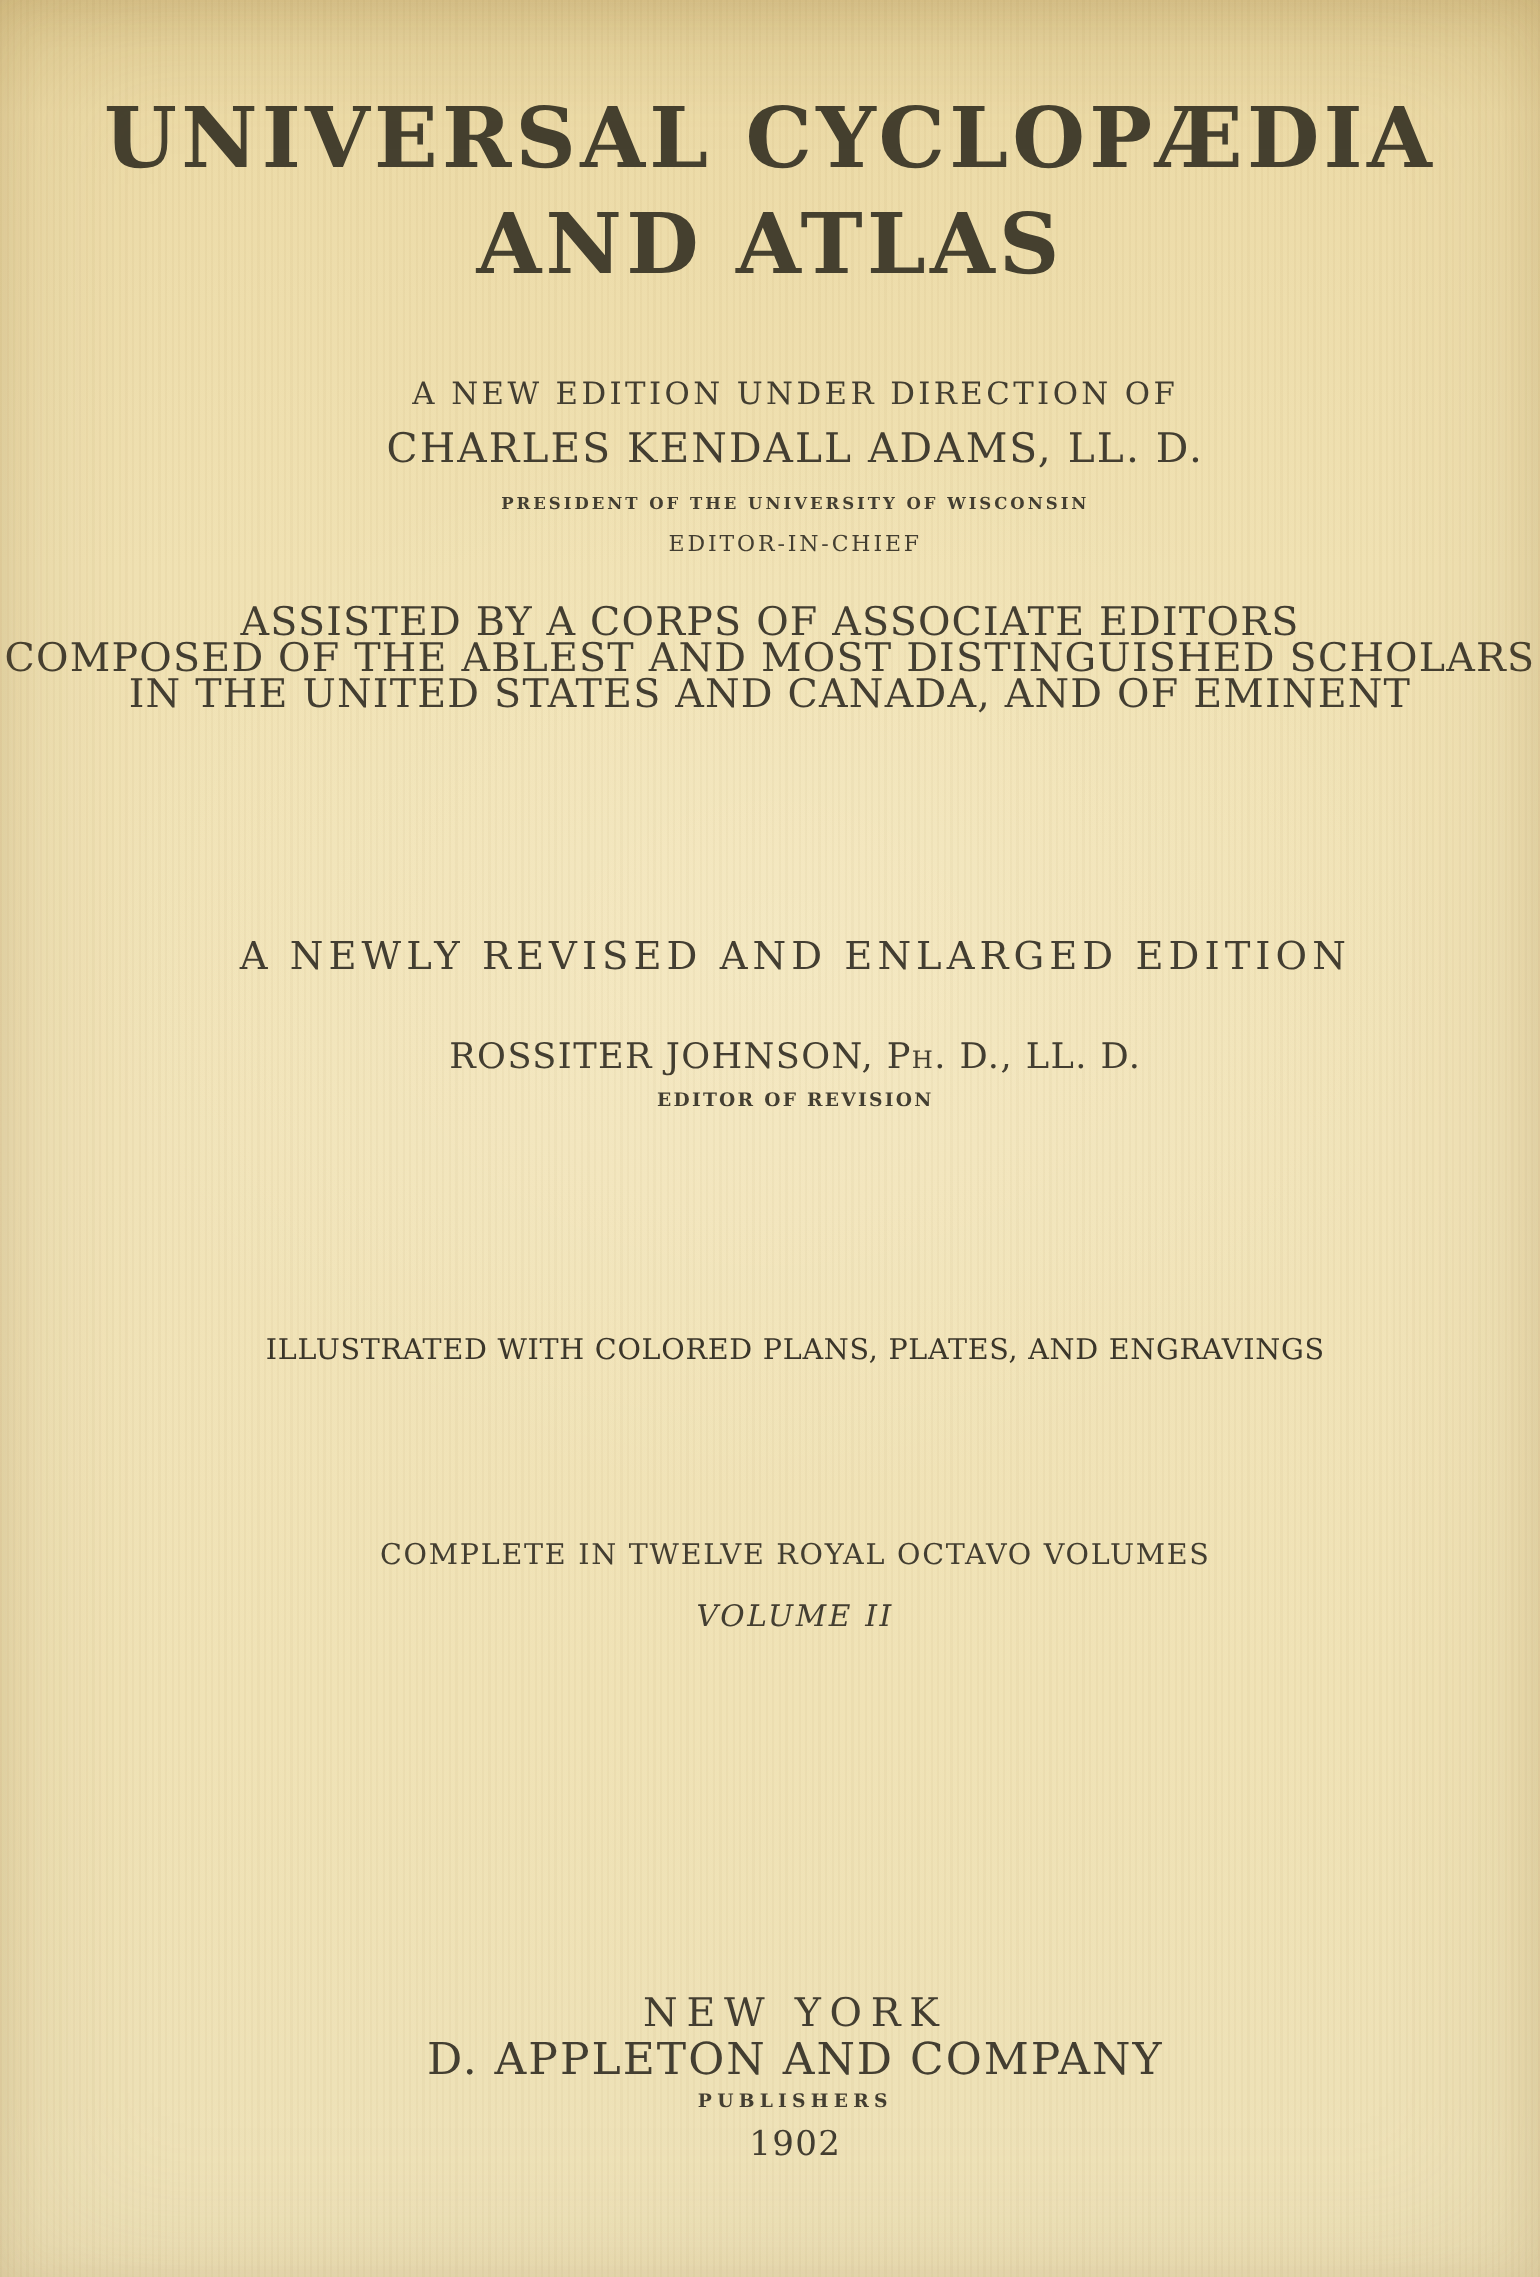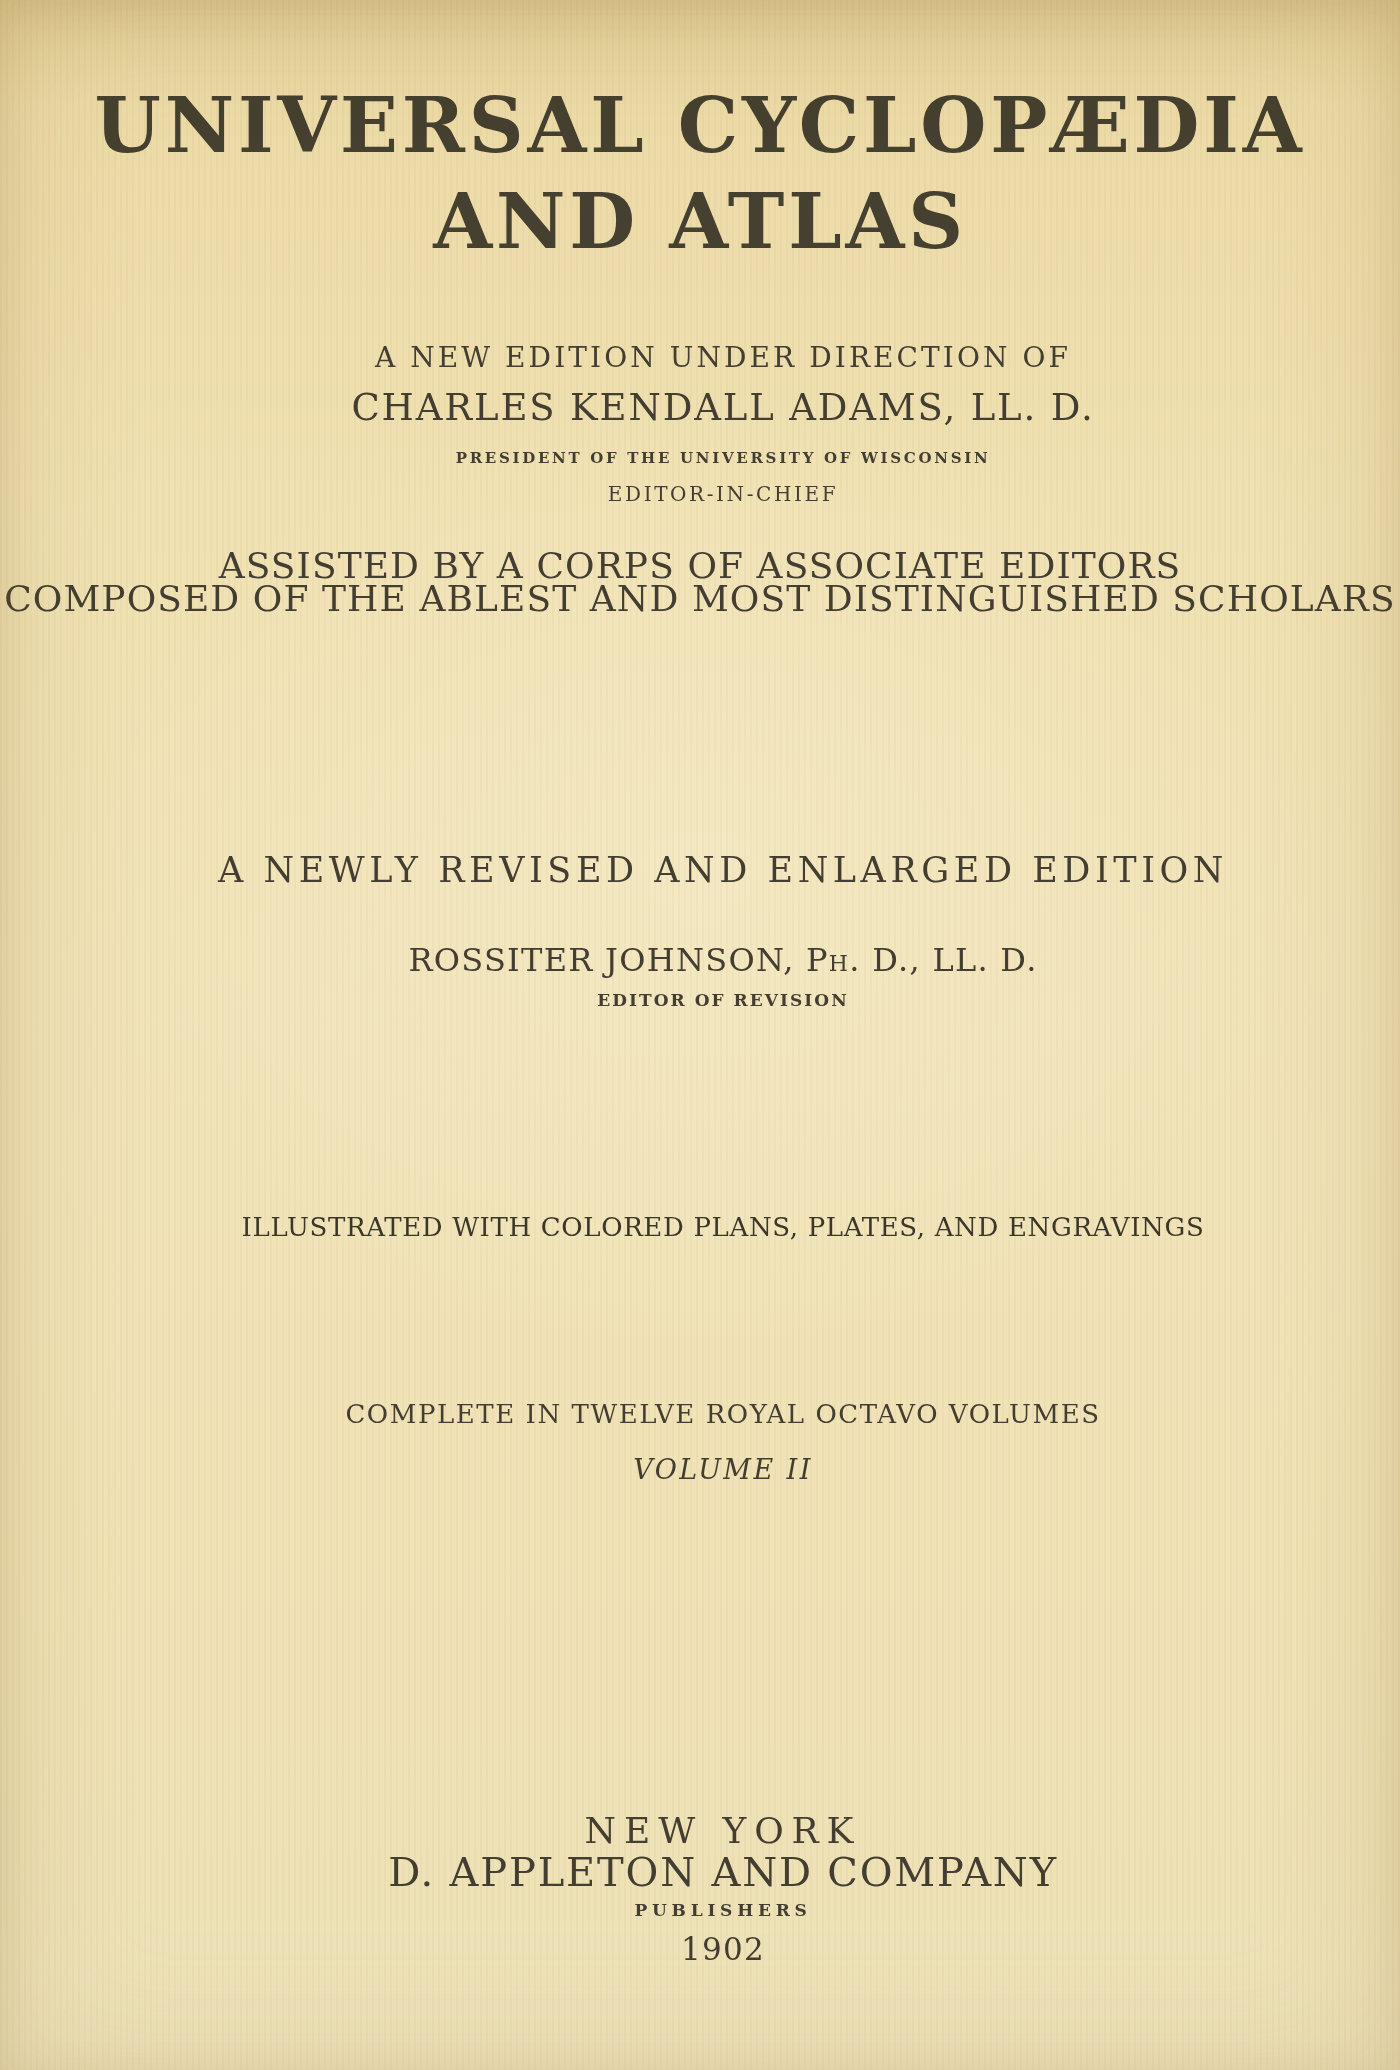--- a/index.html
+++ b/index.html
@@ -90,20 +90,21 @@
 
   <div class="line edition-note">A NEW EDITION UNDER DIRECTION OF</div>
 
   <div class="line adams-name">CHARLES KENDALL ADAMS, LL. D.</div>
   <div class="line adams-affil">PRESIDENT OF THE UNIVERSITY OF WISCONSIN</div>
   <div class="line adams-role">EDITOR-IN-CHIEF</div>
 
   <div class="assisted-block">
     <div>ASSISTED BY A CORPS OF ASSOCIATE EDITORS</div>
     <div>COMPOSED OF THE ABLEST AND MOST DISTINGUISHED SCHOLARS</div>
+    <div>IN THE UNITED STATES AND CANADA, AND OF EMINENT</div>
   </div>
 
   <div class="line revised-head">A NEWLY REVISED AND ENLARGED EDITION</div>
   <div class="line rossiter-name">ROSSITER JOHNSON, Ph. D., LL. D.</div>
   <div class="line rossiter-role">EDITOR OF REVISION</div>
 
   <div class="line illustrated">ILLUSTRATED WITH COLORED PLANS, PLATES, AND ENGRAVINGS</div>
 
   <div class="line series-note">COMPLETE IN TWELVE ROYAL OCTAVO VOLUMES</div>
   <div class="line volume-label">VOLUME II</div>

